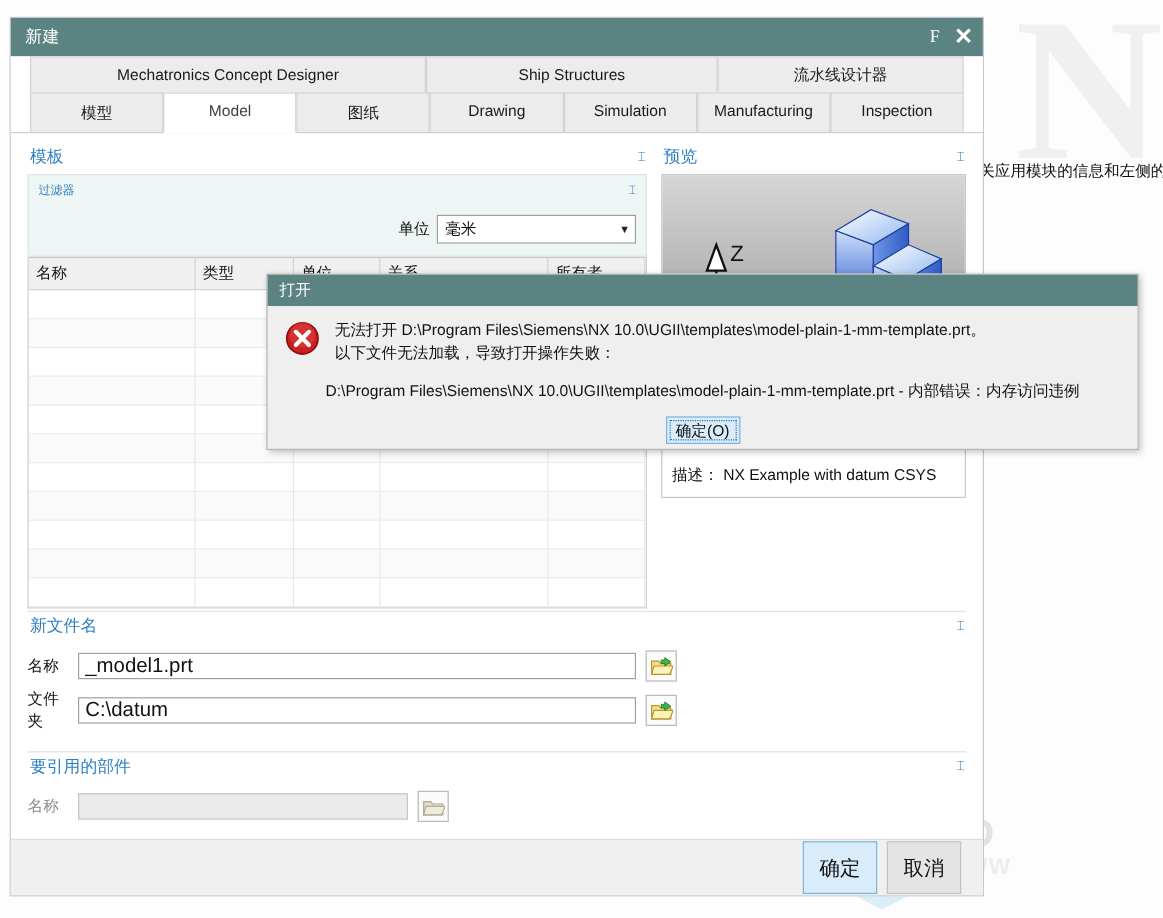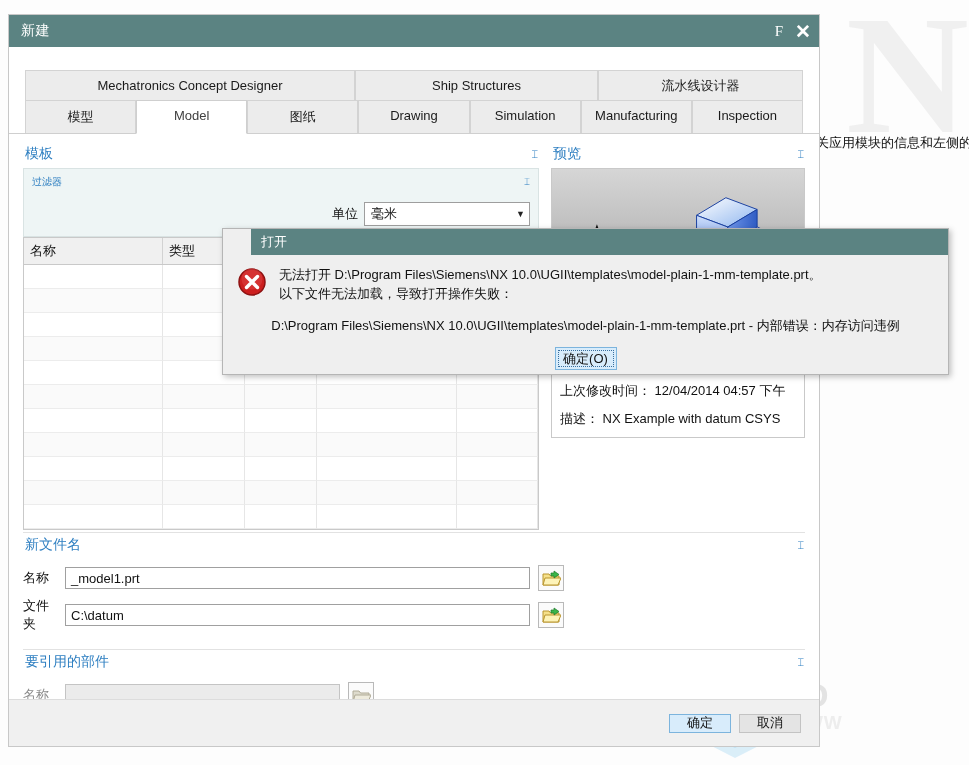--- a/index.html
+++ b/index.html
@@ -33,21 +33,21 @@
   }
   #title-bar .title{font-size:14px;flex:1;letter-spacing:.5px;}
   #title-bar .tb-btn{
     font-size:15px;margin-left:10px;cursor:pointer;
     font-family:"Liberation Serif",serif;
   }
   #title-bar .tb-close{font-size:19px;font-weight:bold;line-height:19px;margin-left:12px;
     font-family:"Liberation Sans",sans-serif;}
   
   .tabstrip{display:flex;background:#ffffff;padding:0 16px;}
-  .tabstrip.row1{padding-top:23px;justify-content:flex-end;}
+  .tabstrip.row1{padding-top:0;justify-content:flex-end;}
   .tab{
     flex:1;text-align:center;font-size:13px;color:#1a1a1a;
     background:#ececec;border:1px solid #d3d3d3;border-bottom:none;
     padding:7px 4px 6px;cursor:pointer;white-space:nowrap;
     overflow:hidden;text-overflow:ellipsis;
   }
   .tabstrip.row1 .tab{height:15px;line-height:15px;padding:7px 4px;}
   .tabstrip.row2{border-bottom:1px solid #cfcfcf;}
   .tabstrip.row2 .tab{padding:7px 4px 7px;}
   .tab.active{background:#ffffff;color:#404040;border-color:#cfcfcf;position:relative;top:0;}
@@ -97,37 +97,37 @@
     height:118px;position:relative;overflow:hidden;
     background:linear-gradient(180deg,#d6d6d6 0%,#a8a8a8 100%);
   }
   .props{padding:6px 4px 4px 8px;}
   .props .prow{font-size:13px;color:#111;padding:5px 0;white-space:nowrap;}
   
   .field-row{display:flex;align-items:center;margin:6px 0 0 0;gap:8px;}
   .field-row .flabel{font-size:13px;color:#111;width:34px;}
   .txtinput{
     height:22px;border:1px solid #a0a0a0;background:#ffffff;
-    font-size:13px;color:#111;display:flex;align-items:center;padding:0 5px;
+    font-size:17px;color:#111;display:flex;align-items:center;padding:0 5px;
     box-sizing:border-box;
   }
   .txtinput.disabled{background:#ebebeb;border:1px solid #c4c4c4;color:#8a8a8a;}
   .browse-btn{
     width:26px;height:26px;border:1px solid #b9b9b9;background:#fbfbfb;
     display:flex;align-items:center;justify-content:center;cursor:pointer;box-sizing:border-box;
   }
   .browse-btn.disabled{cursor:default;}
   
   #footer{
     position:absolute;left:0;right:0;bottom:0;height:46px;background:#f0f0f0;
     border-top:1px solid #dcdcdc;display:flex;align-items:center;justify-content:flex-end;
     padding-right:18px;gap:8px;
   }
   .btn{
-    min-width:62px;height:19px;font-size:13px;color:#111;background:#e4e4e4;
+    min-width:62px;height:44px;font-size:17px;color:#111;background:#e4e4e4;
     border:1px solid #c3c3c3;display:flex;align-items:center;justify-content:center;
     cursor:pointer;box-sizing:border-box;
   }
   .btn.hover{background:#d8ecfb;border:1px solid #7cb4dd;}
   
   #wm-logo{position:absolute;left:680px;top:666px;width:200px;height:92px;pointer-events:none;}
   #wm-3d{
     position:absolute;left:786px;top:676px;font-size:34px;font-weight:bold;
     color:#e3e3e3;font-family:"Liberation Sans",sans-serif;letter-spacing:-1px;
   }
@@ -136,21 +136,21 @@
     color:#ededed;font-family:"Liberation Sans",sans-serif;letter-spacing:1px;
   }
   
   #err-dialog{
     position:absolute;left:222px;top:228px;width:725px;height:145px;
     background:#efefef;border:1px solid #b5b5b5;
     box-shadow:2px 2px 6px rgba(0,0,0,.25);
   }
   #err-title{
     height:26px;background:#5b8382;color:#fff;font-size:13px;
-    display:flex;align-items:center;padding-left:10px;margin-left:28px;
+    display:flex;align-items:center;padding-left:10px;
   }
   #err-content{padding:10px 14px 0 14px;display:flex;gap:12px;}
   #err-icon{width:30px;height:30px;flex:none;margin-top:2px;}
   #err-lines .l{font-size:13px;color:#111;line-height:19px;}
   #err-detail{
     font-size:13px;color:#111;text-align:center;padding:14px 10px 0 10px;
     white-space:nowrap;
   }
   #err-btnrow{display:flex;justify-content:center;margin-top:12px;}
   #err-ok{

